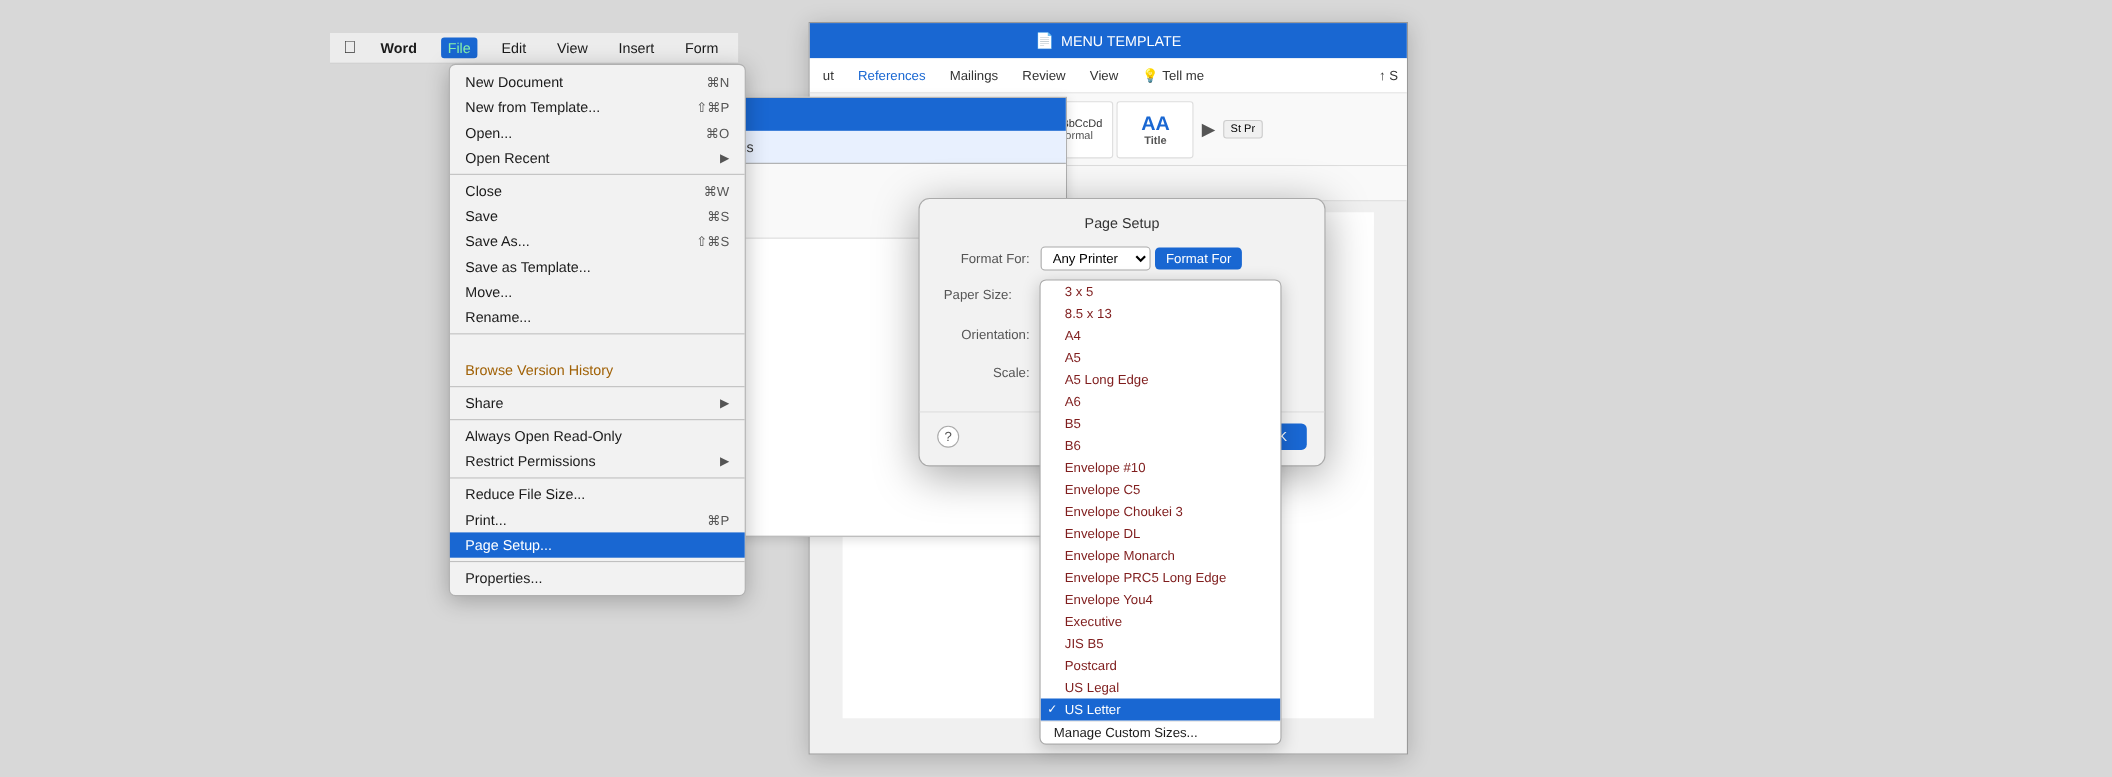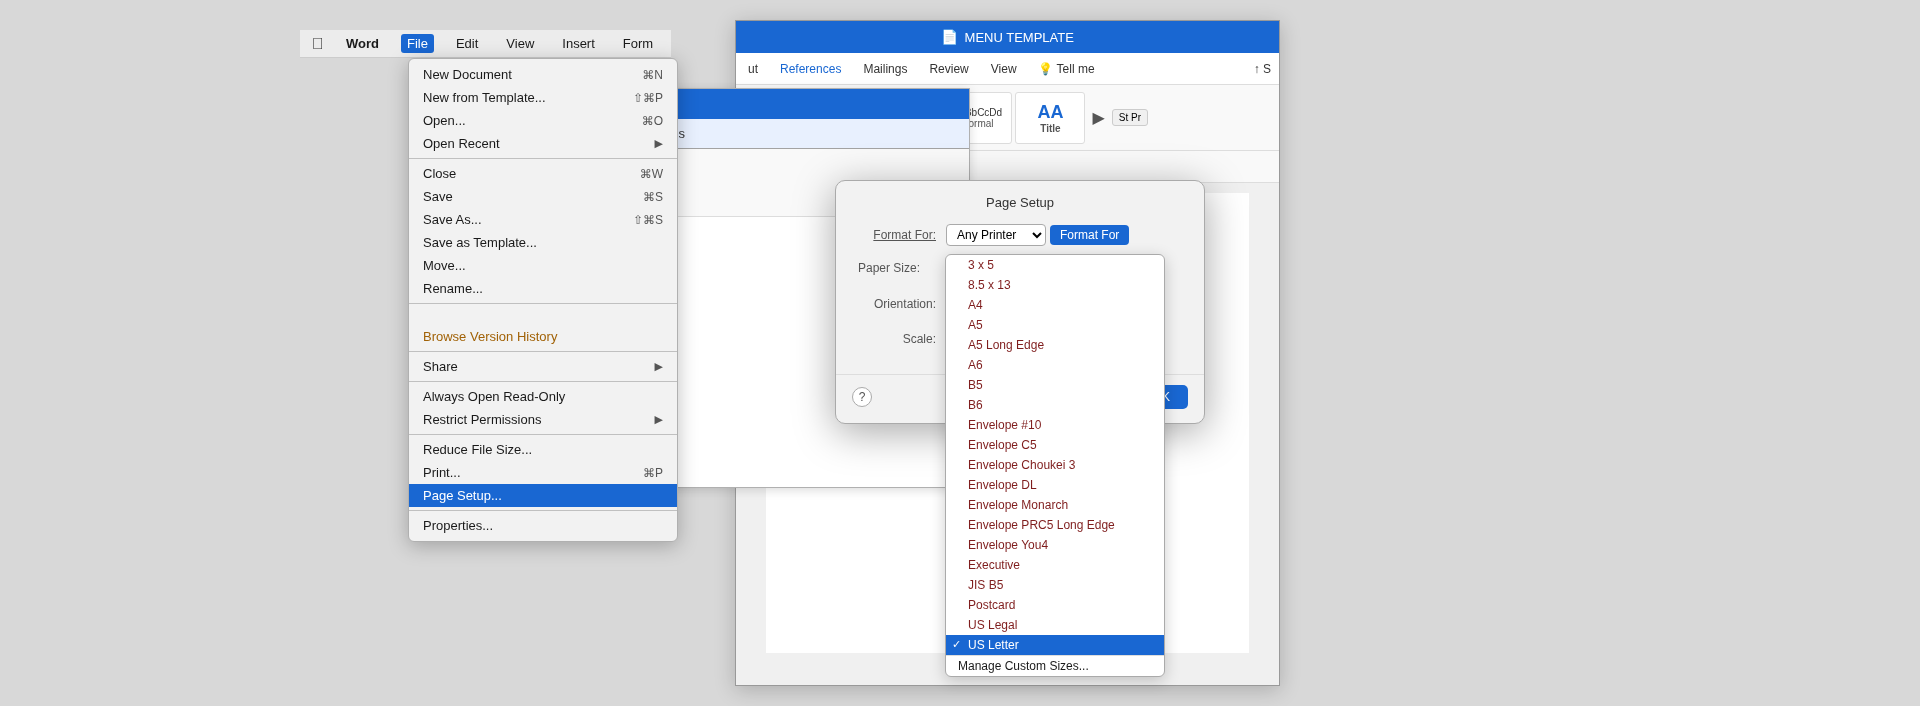--- a/index.html
+++ b/index.html
@@ -41,21 +41,21 @@
       color: #1a1a1a;
       padding: 2px 6px;
       border-radius: 3px;
       cursor: pointer;
     }
     .menu-bar-item.word-item {
       font-weight: 600;
     }
     .menu-bar-item.file-active {
       background: #1967d2;
-      color: #ffffff;
+      color: #86efac;
       text-align: right;
     }
 
     
     .dropdown-menu {
       position: absolute;
       top: 28px;
       left: 108px;
       background: #f2f2f2;
       border: 1px solid #b0b0b0;
@@ -321,21 +321,20 @@
       margin-bottom: 10px;
       font-size: 12px;
       color: #333;
     }
     .dialog-row-label {
       width: 90px;
       text-align: right;
       padding-right: 10px;
       font-size: 12px;
       color: #555;
-      text-decoration: underline;
     }
     .dialog-row-control {
       flex: 1;
     }
     .format-for-value {
       display: flex;
       align-items: center;
       gap: 4px;
     }
     .format-select {

